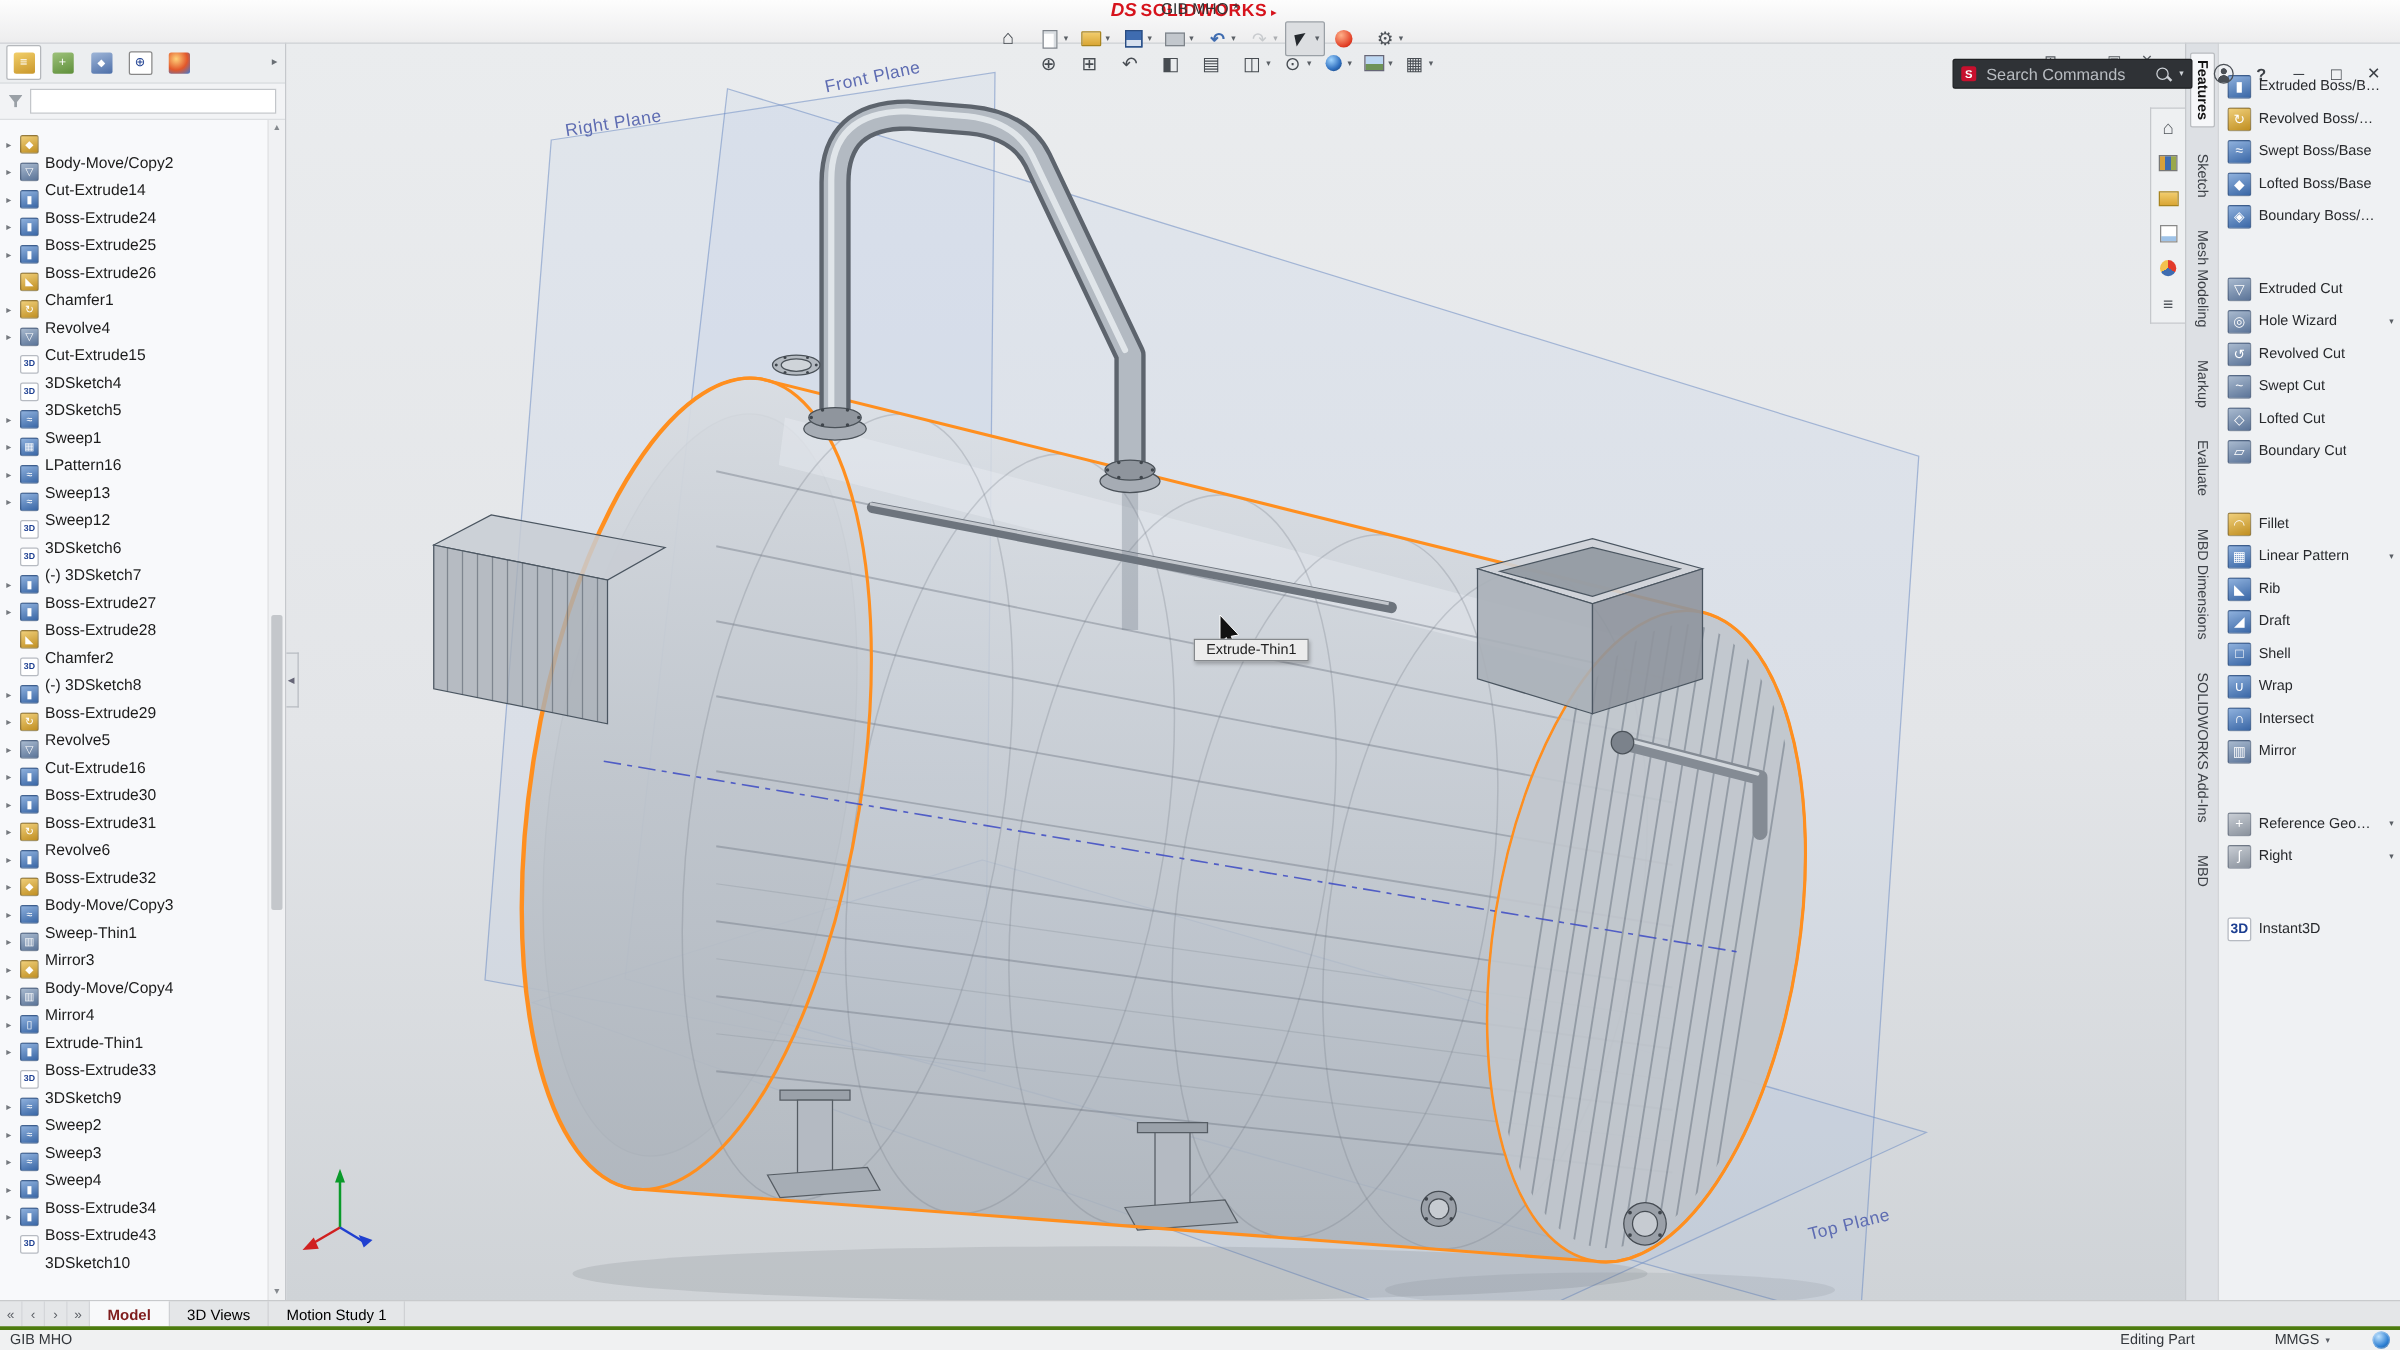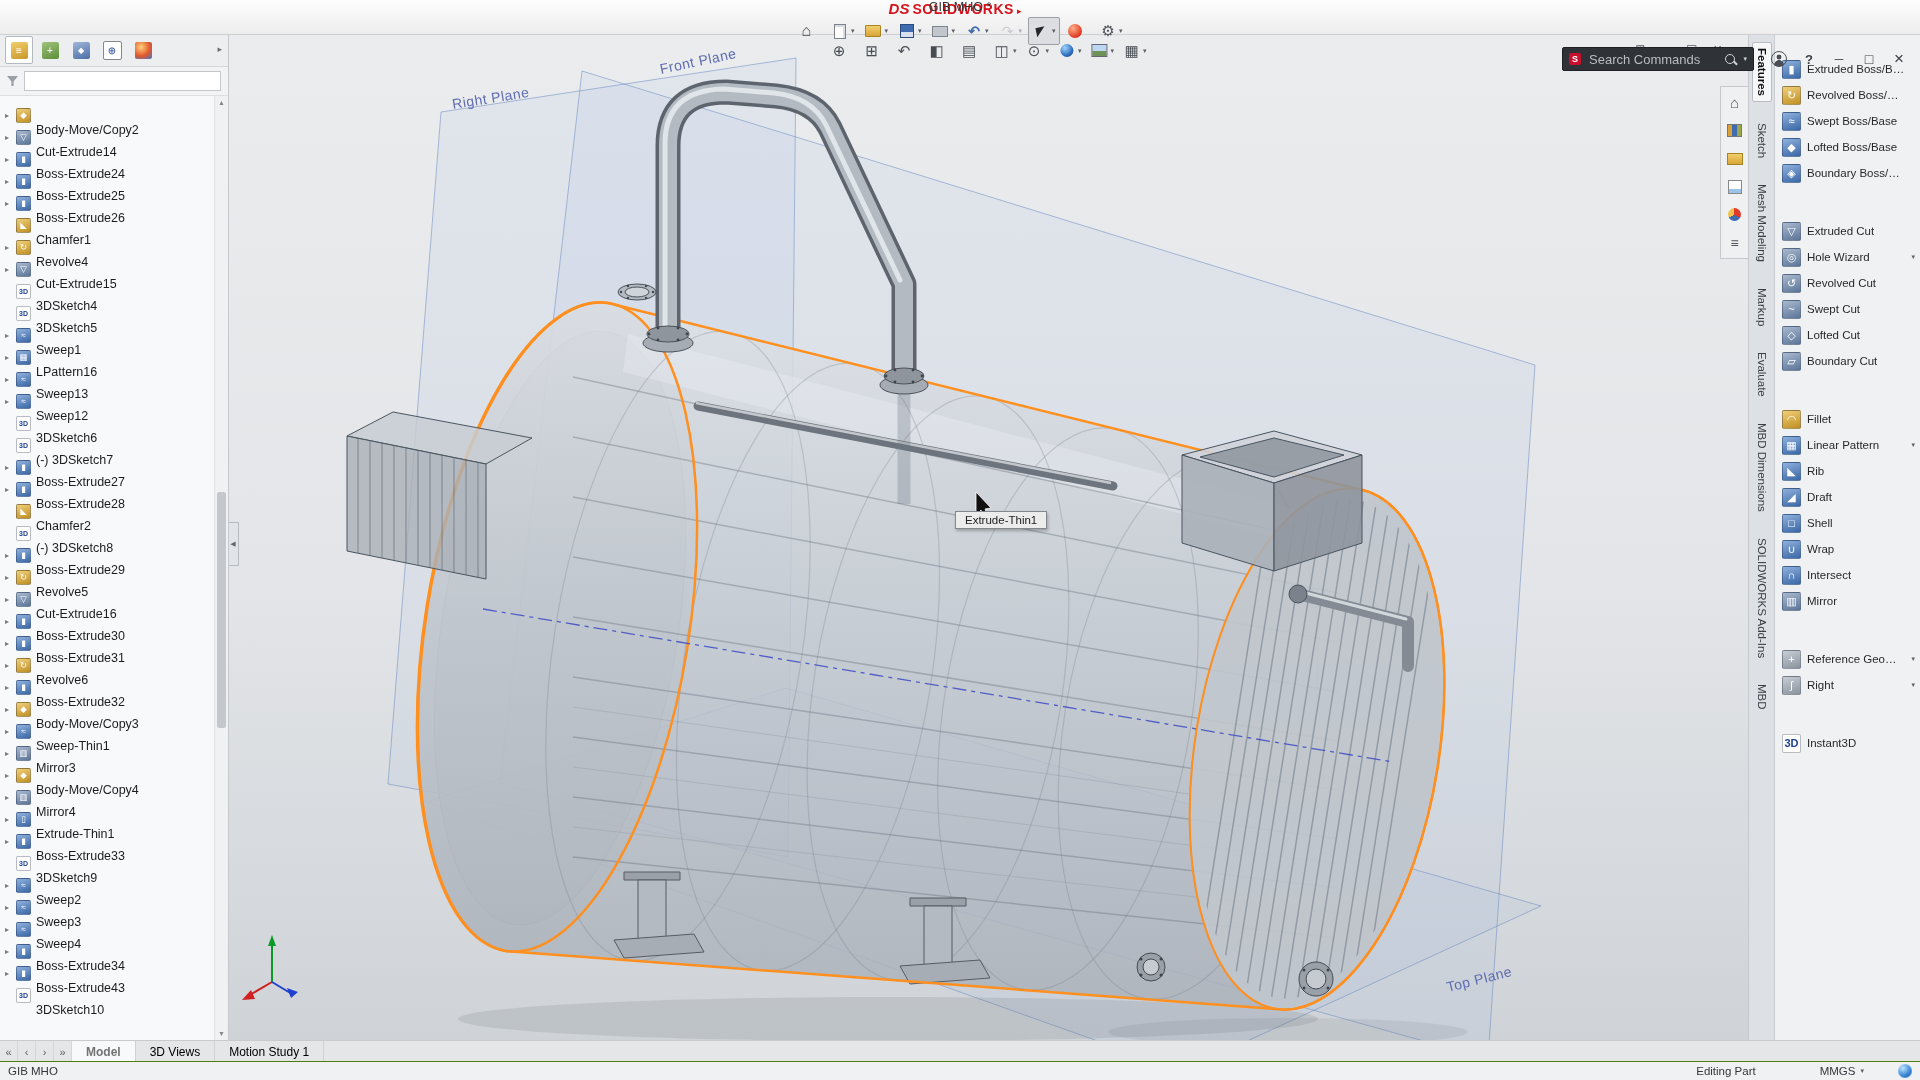--- a/index.html
+++ b/index.html
@@ -156,22 +156,22 @@
   .fcaret{margin-left:auto;font-size:7px;color:#5a5f65;}
 
   
   .tabbar{position:absolute;left:0;right:0;top:1040px;height:21px;background:#e4e6e8;border-top:1px solid #c8cacc;display:flex;align-items:stretch;font-size:12px;z-index:40;}
   .bnav{width:17px;display:flex;align-items:center;justify-content:center;color:#5c6066;font-size:11px;border-right:1px solid #d4d6d9;}
   .bnav.first-tab-icon::after{content:"«";}
   .bnav.prev-tab-icon::after{content:"‹";}
   .bnav.next-tab-icon::after{content:"›";}
   .bnav.last-tab-icon::after{content:"»";}
   .btab{display:flex;align-items:center;padding:0 14px;border-right:1px solid #cfd1d4;color:#000000;}
-  .btab.active{background:#f8f9fa;font-weight:bold;color:#737373;}
-  .statusbar{position:absolute;left:0;right:0;top:1061px;height:19px;background:#f0f1f2;border-top:1px solid #4d7c0f;display:flex;align-items:center;font-size:11.5px;color:#33373c;padding:0 8px;box-sizing:border-box;z-index:40;}
+  .btab.active{background:#f8f9fa;font-weight:bold;color:#7f1d1d;}
+  .statusbar{position:absolute;left:0;right:0;top:1061px;height:19px;background:#f0f1f2;border-top:3px solid #4d7c0f;display:flex;align-items:center;font-size:11.5px;color:#33373c;padding:0 8px;box-sizing:border-box;z-index:40;}
   .sb-edit{margin-left:auto;margin-right:64px;}
   .sb-units{display:flex;align-items:center;gap:3px;margin-right:34px;}
   .globe{width:14px;height:14px;border-radius:50%;background:radial-gradient(circle at 35% 30%,#bfe3ff,#2d7fd3 60%,#14477e);box-shadow:inset 0 0 0 1px rgba(255,255,255,.25);}
 </style>
 </head>
 <body>
 
 <div id="app">
 
   <div class="titlebar">

